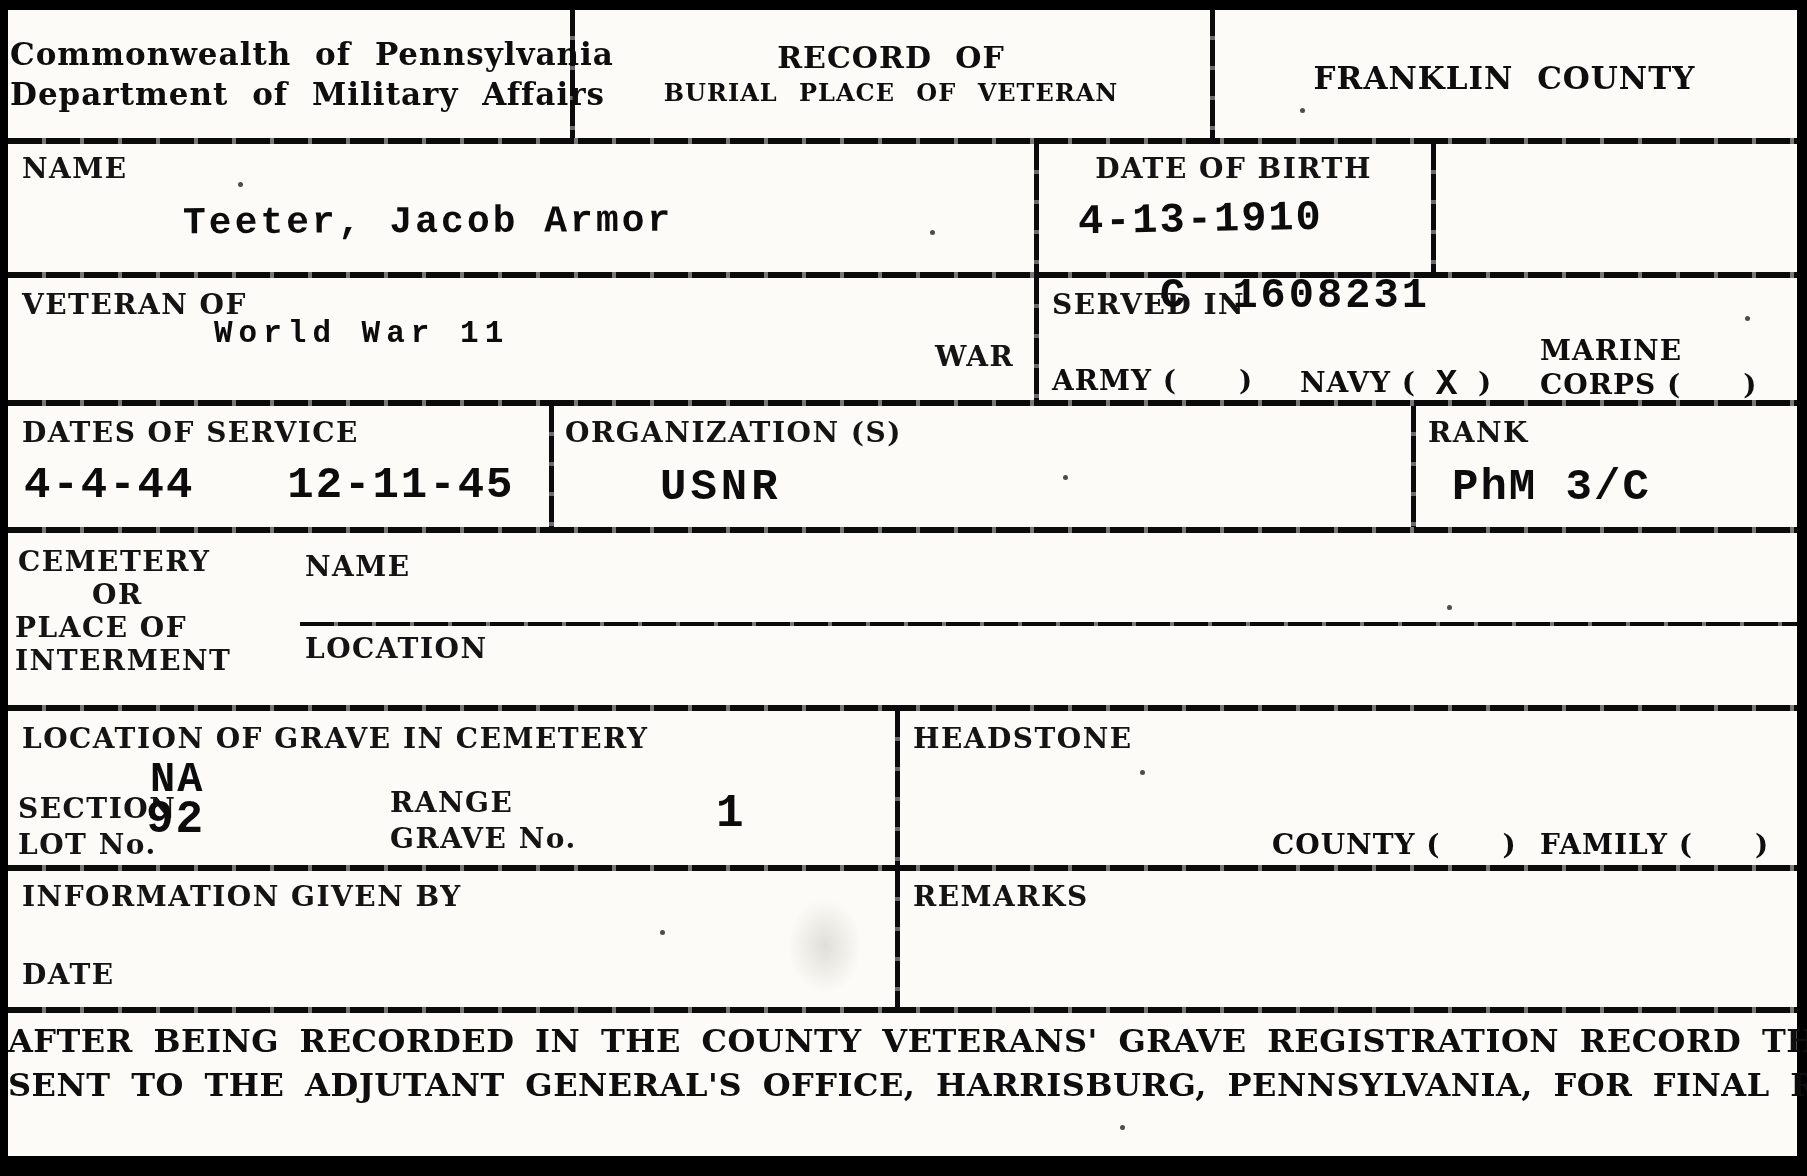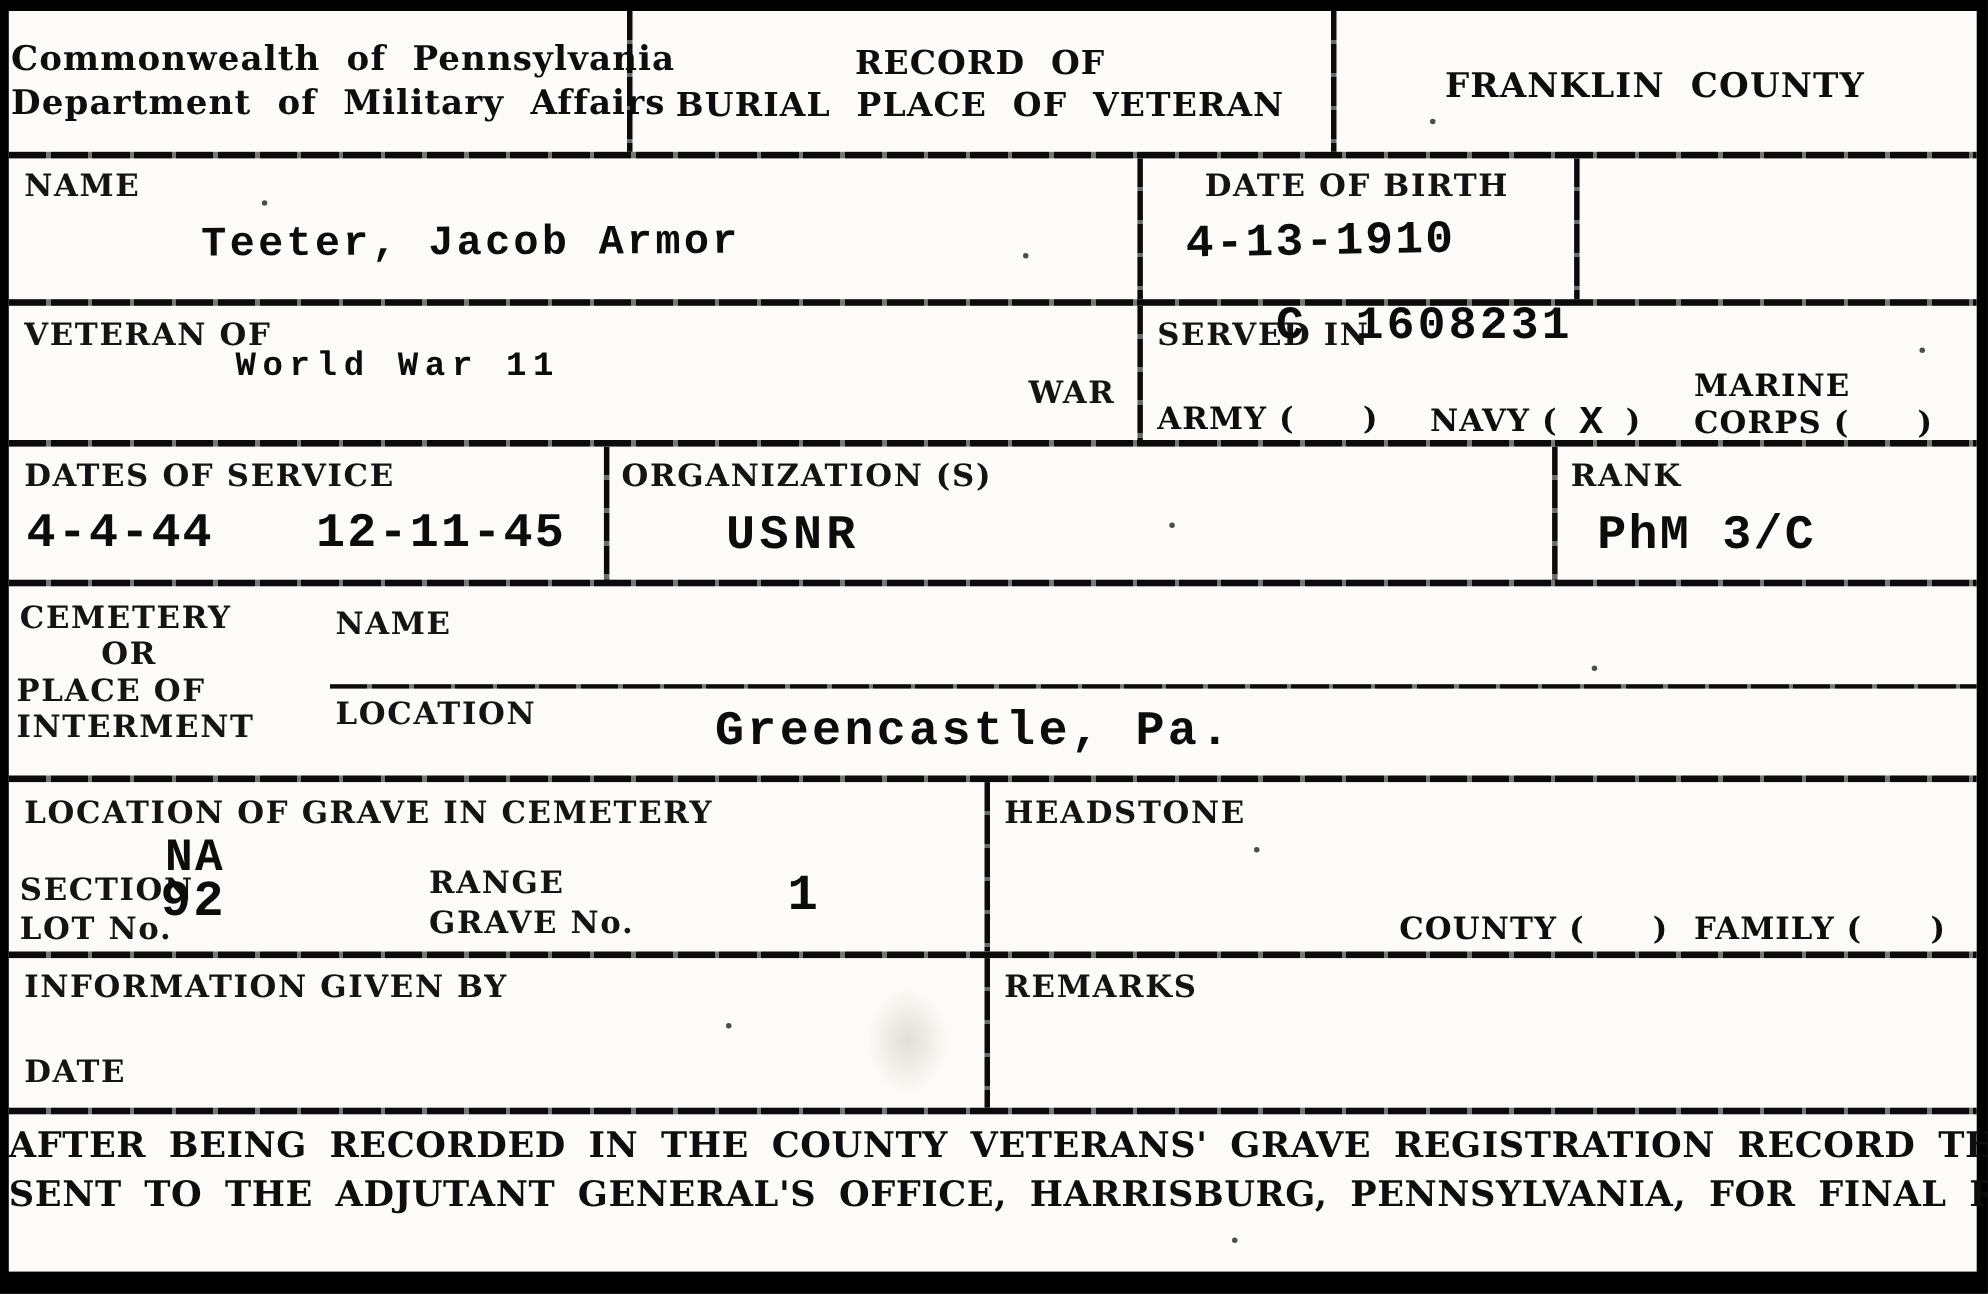--- a/index.html
+++ b/index.html
@@ -31,21 +31,21 @@
 </style>
 </head>
 <body>
 
 <div class="canvas">
   <div class="paper"></div>
 
   <div class="hdr" style="left:10px;top:36px;width:560px;">Commonwealth of Pennsylvania</div>
   <div class="hdr" style="left:10px;top:76px;width:560px;">Department of Military Affairs</div>
   <div class="hdr" style="left:572px;top:40px;width:638px;font-size:30px;">RECORD OF</div>
-  <div class="hdr" style="left:572px;top:78px;width:638px;font-size:30px;">BURIAL PLACE OF VETERAN</div>
+  <div class="hdr" style="left:572px;top:78px;width:638px;font-size:24px;">BURIAL PLACE OF VETERAN</div>
   <div class="hdr" style="left:1212px;top:60px;width:585px;">FRANKLIN COUNTY</div>
 
   <div class="lbl" style="left:22px;top:152px;">NAME</div>
   <div class="typed" style="left:183px;top:200px;font-size:38px;letter-spacing:3px;transform:rotate(-0.3deg);">Teeter, Jacob Armor</div>
   <div class="lbl" style="left:1036px;top:152px;width:395px;text-align:center;">DATE OF BIRTH</div>
   <div class="typed" style="left:1078px;top:196px;font-size:42px;letter-spacing:2px;transform:rotate(-1deg);">4-13-1910</div>
   <div class="typed" style="left:1500px;top:210px;font-size:40px;"></div>
 
   <div class="lbl" style="left:22px;top:288px;">VETERAN OF</div>
   <div class="typed" style="left:214px;top:316px;font-size:31px;letter-spacing:6px;">World War 11</div>
@@ -66,21 +66,20 @@
   <div class="lbl" style="left:1428px;top:416px;">RANK</div>
   <div class="typed" style="left:1452px;top:462px;font-size:44px;letter-spacing:2px;">PhM 3/C</div>
 
   <div class="lbl" style="left:18px;top:545px;">CEMETERY</div>
   <div class="lbl" style="left:92px;top:578px;text-align:right;">OR</div>
   <div class="lbl" style="left:15px;top:611px;">PLACE OF</div>
   <div class="lbl" style="left:15px;top:644px;">INTERMENT</div>
 
   <div class="lbl" style="left:305px;top:550px;">NAME</div>
   <div class="lbl" style="left:305px;top:632px;">LOCATION</div>
-  <div class="typed" style="left:650px;top:640px;font-size:44px;letter-spacing:3px;">Greencastle, Pa.</div>
 
   <div class="lbl" style="left:22px;top:722px;">LOCATION OF GRAVE IN CEMETERY</div>
   <div class="lbl" style="left:18px;top:792px;">SECTION</div>
   <div class="typed" style="left:150px;top:756px;font-size:42px;letter-spacing:2px;">NA</div>
   <div class="lbl" style="left:18px;top:828px;">LOT No.</div>
   <div class="typed" style="left:146px;top:794px;font-size:46px;letter-spacing:2px;">92</div>
   <div class="lbl" style="left:390px;top:786px;">RANGE</div>
   <div class="lbl" style="left:390px;top:822px;">GRAVE No.</div>
   <div class="typed" style="left:716px;top:788px;font-size:46px;">1</div>
 

